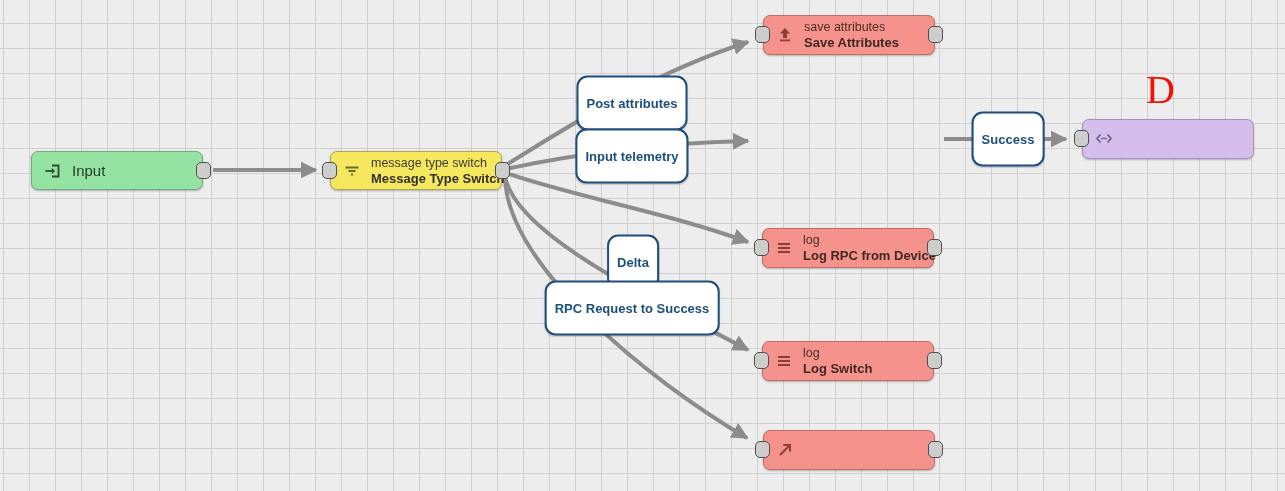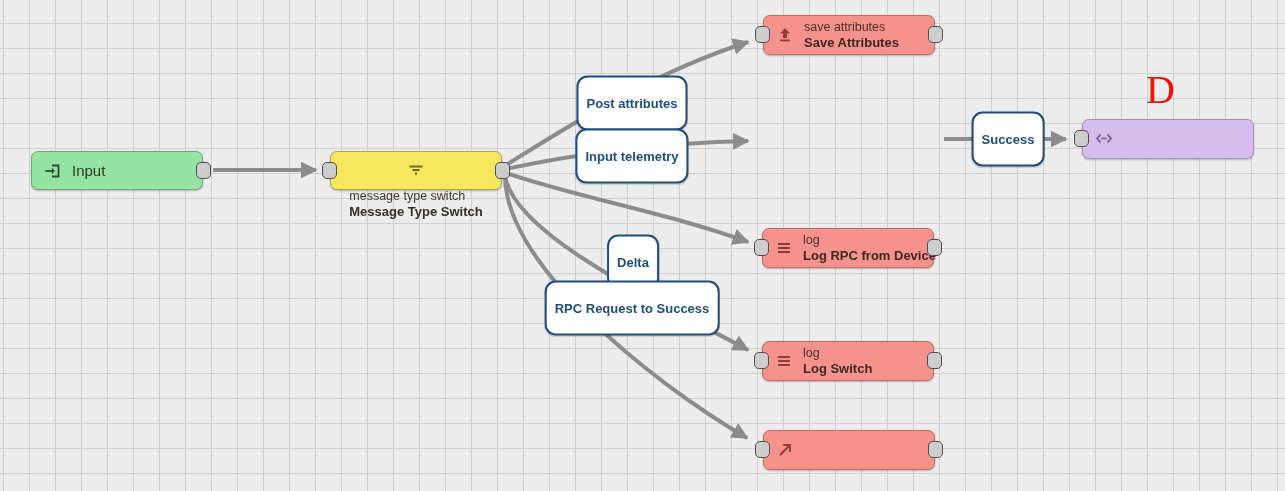--- a/index.html
+++ b/index.html
@@ -12,21 +12,21 @@
     background-size:26px 100%,100% 25px;
     background-position:3px 0,0 -2px;
   }
   svg.edges{position:absolute;left:0;top:0;z-index:1;}
   .node{
     position:absolute;width:172px;height:40px;border-radius:7px;z-index:2;
     display:flex;align-items:center;gap:9px;padding:8px 11px;box-sizing:border-box;
     box-shadow:0 1px 2px rgba(0,0,0,.25);cursor:move;
   }
   .node-green{background:#94e3a2;border:1px solid #75a77f;}
-  .node-yellow{background:#f5e85f;border:1px solid #b1a64b;flex-direction:column;}
+  .node-yellow{background:#f5e85f;border:1px solid #b1a64b;}
   .node-red{background:#f4928b;border:1px solid #bd6d66;}
   .node-purple{background:#d5beec;border:1px solid #a58fc2;}
   .nicon{flex:0 0 auto;display:flex;align-items:center;}
   .ntext{display:flex;flex-direction:column;line-height:15px;min-width:0;}
   .nline1{font-size:12.5px;color:#3f3b33;white-space:nowrap;}
   .nline2{font-size:13px;font-weight:bold;color:#332f29;white-space:nowrap;}
   .nsingle{font-size:15px;color:#253c2b;}
   .node-red .nline1{color:#4c2f2a}
   .node-red .nline2{color:#3f2824}
   .node-purple .nline1{color:#4d4560}

